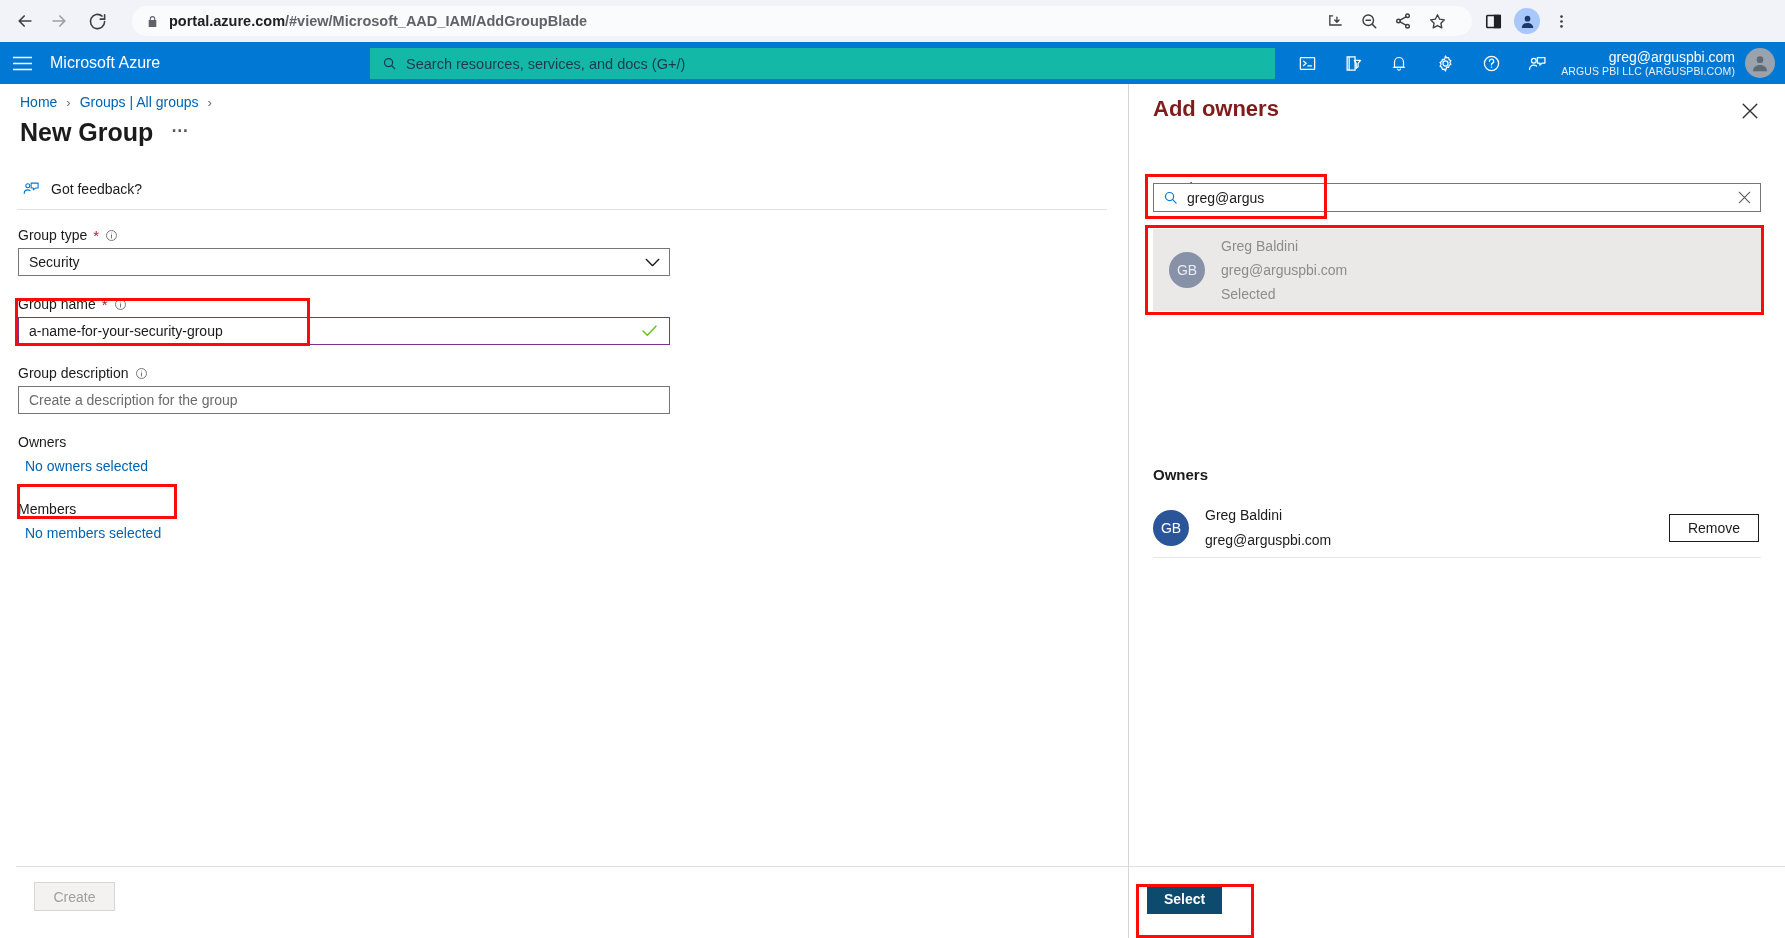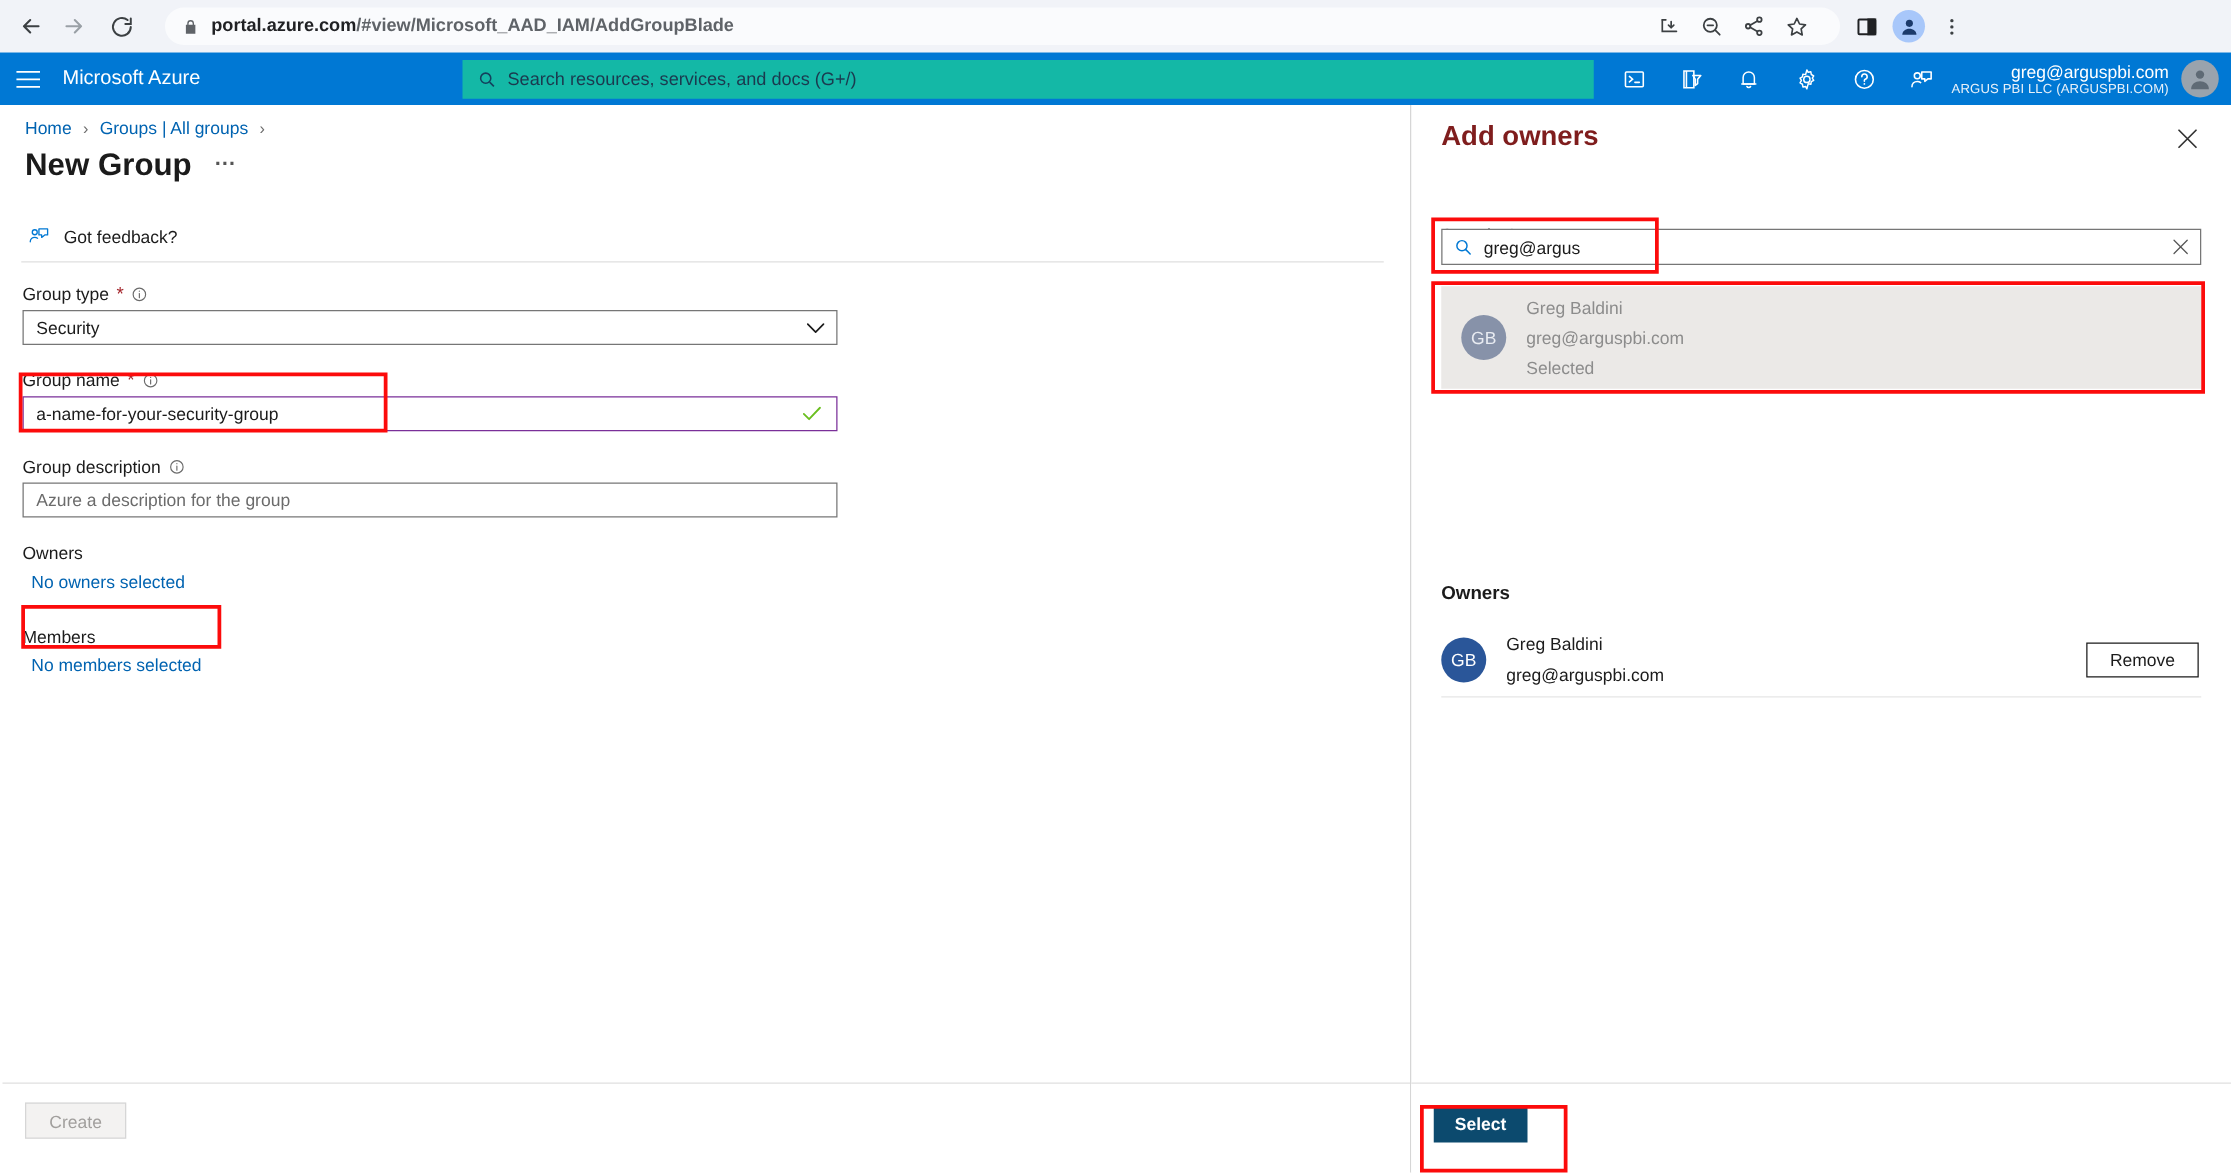--- a/index.html
+++ b/index.html
@@ -162,21 +162,21 @@
   .sec-label { font-size: 14px; color: #1b1b1b; margin-bottom: 7px; }
 
   
   .annot {
     position: absolute; border: 3px solid #fc0b0b;
     pointer-events: none; z-index: 40;
   }
 
   
   .left-footer {
-    position: absolute; bottom: 0; left: 2px; width: 1128px; height: 72px;
+    position: absolute; bottom: 0; left: 16px; width: 1128px; height: 72px;
     border-top: 1px solid #e0e0e0; background: #fff;
   }
   .btn-create {
     position: absolute; top: 15px; left: 18px;
     width: 81px; height: 29px;
     background: #f3f2f1; border: 1px solid #d6d6d6;
     color: #a19f9d; font-size: 14px;
     display: flex; align-items: center; justify-content: center;
     font-family: "Liberation Sans", sans-serif;
   }
@@ -499,21 +499,21 @@
           <span>Group description</span>
           <span class="info-ico">
             <svg width="13" height="13" viewBox="0 0 24 24" fill="none" stroke="#6b6b6b" stroke-width="1.7">
                 <circle cx="12" cy="12" r="9.2"></circle>
                 <path d="M12 10.8v6" stroke-linecap="round"></path>
                 <circle cx="12" cy="7.3" r=".9" fill="#6b6b6b" stroke="none"></circle>
               </svg>
           </span>
         </div>
         <div class="ctl">
-          <span class="placeholder">Azure a description for the group</span>
+          <span class="placeholder">Create a description for the group</span>
         </div>
       </div>
 
       <div class="field">
       </div>
 
       <div class="field" style="margin-bottom:26px">
         <div class="sec-label">Owners</div>
         <span class="link-blue" style="margin-left:7px">No owners selected</span>
       </div>

